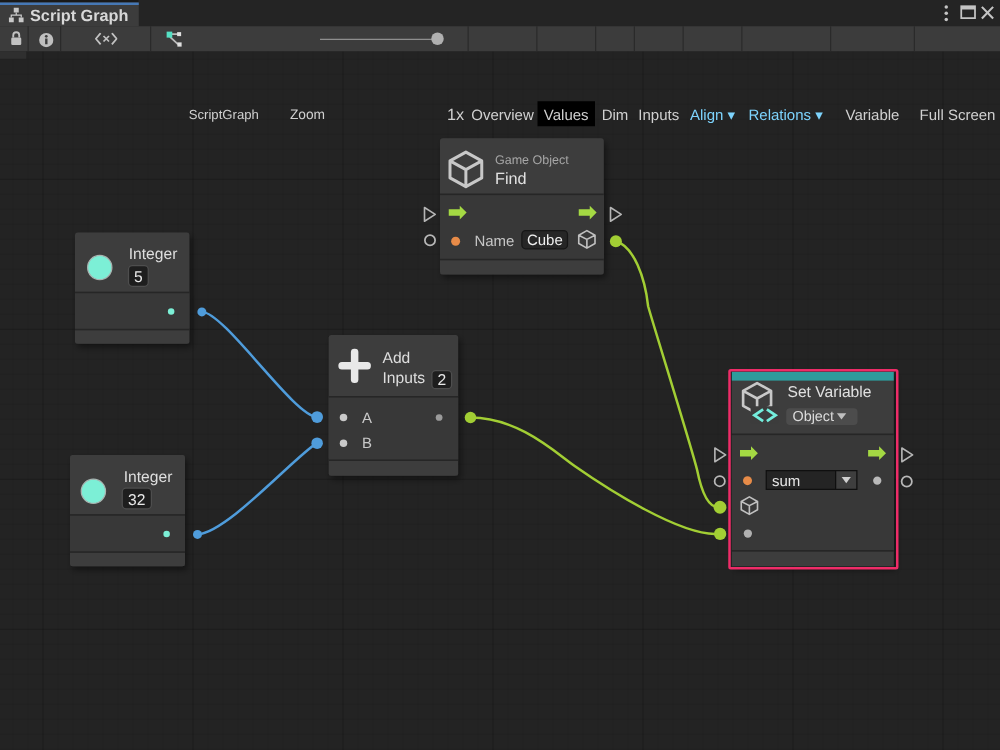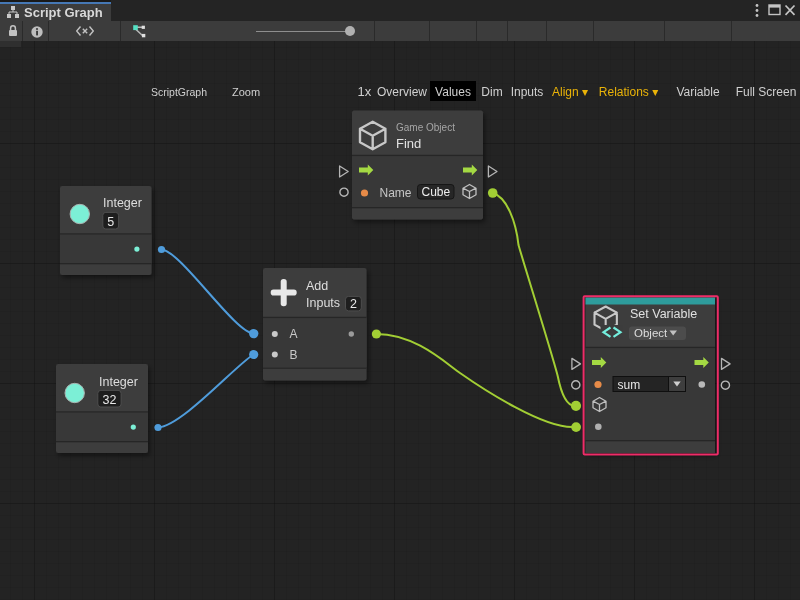--- a/index.html
+++ b/index.html
@@ -15,21 +15,21 @@
   #tab .ticon { position:absolute; left:7px; top:6px; }
   #tab .tlabel { position:absolute; left:24px; top:4.5px; font-size:13px; color:#d8d8d8; }
   #winicons { position:absolute; right:4px; top:0; height:21px; color:#c4c4c4; }
 
   
   #toolbar { position:absolute; left:0; top:21px; width:800px; height:20px; background:#3c3c3c; }
   .sep { position:absolute; top:0; width:1px; height:20px; background:#2a2a2a; }
   .tbtn { position:absolute; top:16px; height:20px; line-height:22.5px; font-size:12px;
           color:#d0d0d0; text-align:center;margin-top:44px; }
   .tbtn.active { background:#000000; }
-  .tbtn.disabled { color:#eab308; }
+  .tbtn.disabled { color:#7dd3fc; }
   #notch { position:absolute; left:0; top:41px; width:21px; height:6px; background:#2f2f2f; }
 
   
   #canvas { position:absolute; left:0; top:41px; width:800px; height:559px; background-color:#232323;
     background-image:
       linear-gradient(to right, rgba(0,0,0,0.17) 1px, transparent 1px),
       linear-gradient(to bottom, rgba(0,0,0,0.17) 1px, transparent 1px),
       linear-gradient(to right, rgba(0,0,0,0.06) 1px, transparent 1px),
       linear-gradient(to bottom, rgba(0,0,0,0.06) 1px, transparent 1px);
     background-size:120px 120px, 120px 120px, 12px 12px, 12px 12px;

